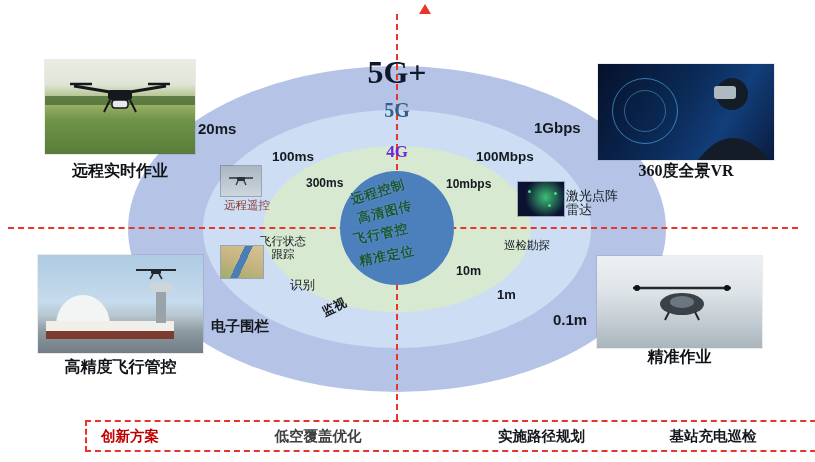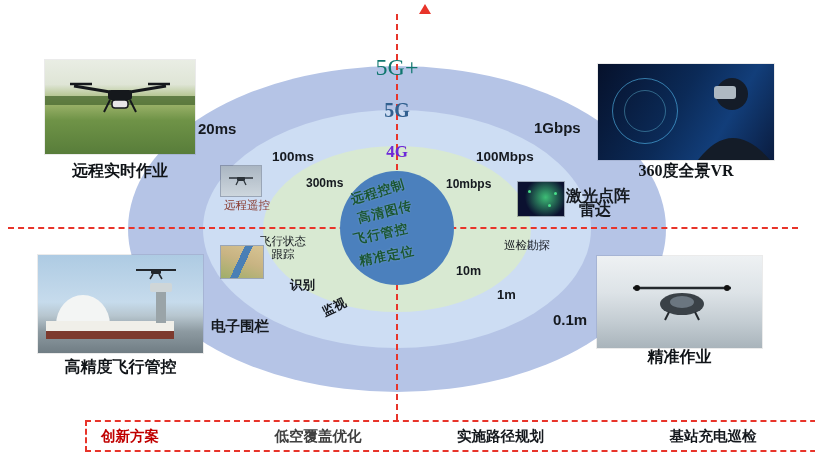--- a/index.html
+++ b/index.html
@@ -16,41 +16,41 @@
   .axis{position:absolute;z-index:5;}
   #axis-v{left:396px;top:14px;height:406px;border-left:2px dashed #e8342a;}
   #axis-h{left:8px;top:227px;width:790px;border-top:2px dashed #e8342a;}
   #arrow-up{left:391px;top:4px;width:0;height:0;border-left:6px solid transparent;border-right:6px solid transparent;border-bottom:10px solid #e8342a;z-index:5;}
   #arrow-right{left:797px;top:222px;width:0;height:0;border-top:6px solid transparent;border-bottom:6px solid transparent;border-left:10px solid #e8342a;z-index:5;}
 
   
   .lbl{position:absolute;white-space:nowrap;color:#15191f;z-index:8;}
   .ctr{text-align:center;}
   .serif{font-family:"Liberation Serif","DejaVu Serif",serif;}
-  #lbl-5gplus{left:357px;top:54px;width:80px;font-size:24px;font-weight:normal;color:#0f766e;}
+  #lbl-5gplus{left:357px;top:54px;width:80px;font-size:32px;font-weight:bold;color:#0f172a;}
   #lbl-5g{left:357px;top:99px;width:80px;font-size:20px;font-weight:bold;color:#31608f;}
   #lbl-4g{left:357px;top:142px;width:80px;font-size:17px;font-weight:bold;color:#6d28d9;}
 
   #lat-outer{left:198px;top:120px;font-size:15px;font-weight:bold;}
   #lat-mid{left:272px;top:149px;font-size:13.5px;font-weight:bold;}
   #lat-inner{left:306px;top:176px;font-size:12px;font-weight:bold;text-align:right;}
   #bw-outer{left:534px;top:119px;font-size:15px;font-weight:bold;}
   #bw-mid{left:476px;top:149px;font-size:13.5px;font-weight:bold;}
   #bw-inner{left:446px;top:177px;font-size:12px;font-weight:bold;}
   #pr-inner{left:456px;top:264px;font-size:12.5px;font-weight:bold;}
   #pr-mid{left:497px;top:287px;font-size:13px;font-weight:bold;}
   #pr-outer{left:553px;top:311px;font-size:15px;font-weight:bold;}
 
   #ann-remote{left:224px;top:198px;font-size:11.5px;color:#8b3f35;}
   #ann-flight{left:252px;top:235px;width:62px;font-size:11.5px;line-height:13px;text-align:center;}
-  #ann-identify{left:290px;top:277px;font-size:12.5px;font-weight:700;}
+  #ann-identify{left:290px;top:277px;font-size:12.5px;font-weight:400;}
   #ann-monitor{left:322px;top:299px;font-size:12.5px;font-weight:600;transform:rotate(-26deg);}
   #ann-fence{left:211px;top:317px;font-size:14.5px;font-weight:bold;}
   #ann-inspect{left:504px;top:238px;font-size:11.5px;}
-  #ann-laser{left:566px;top:189px;width:58px;font-size:16px;font-weight:700;line-height:14px;text-align:center;}
+  #ann-laser{left:566px;top:189px;width:58px;font-size:13px;font-weight:400;line-height:14px;text-align:left;}
 
   
   .cap{position:absolute;z-index:7;font-size:13px;font-weight:bold;color:#1a5632;white-space:nowrap;letter-spacing:1px;text-shadow:0 0 2px rgba(255,255,255,.25);}
   #cap1{left:350px;top:183px;transform:rotate(-17deg);}
   #cap2{left:357px;top:203px;transform:rotate(-14deg);}
   #cap3{left:353px;top:225px;transform:rotate(-12deg);}
   #cap4{left:359px;top:247px;transform:rotate(-11deg);}
 
   
   .photo{position:absolute;z-index:4;overflow:hidden;box-shadow:0 0 0 1px rgba(0,0,0,.08);}
@@ -82,21 +82,21 @@
      linear-gradient(20deg,#9fae6a 0%,#c9b483 55%,#d7c493 100%);}
   #thumb-laser{left:518px;top:182px;width:46px;height:34px;background:
      radial-gradient(circle at 60% 45%,rgba(70,220,130,.85),rgba(70,220,130,0) 62%),#0b1130;}
   .laser-dot{position:absolute;width:3px;height:3px;border-radius:50%;background:#48e08a;}
 
   
   #bottom-bar{left:57px;top:420px;width:751px;height:32px;border:2px dashed #e8342a;box-sizing:border-box;z-index:9;background:#fff;}
   #bottom-bar .bb{position:absolute;top:0;line-height:28px;font-size:14.5px;font-weight:bold;}
   #bb-title{left:14px;color:#c00000;}
   #bb-item-0{left:156px;width:150px;text-align:center;color:#404040;}
-  #bb-item-1{left:370px;width:150px;text-align:left;color:#14181d;}
+  #bb-item-1{left:348px;width:150px;text-align:right;color:#14181d;}
   #bb-item-2{left:551px;width:150px;text-align:center;color:#14181d;}
 
   svg{display:block;}
 </style>
 </head>
 <body>
 
 <div class="stage">
 
   <div class="ring" id="ring-outer"></div>

